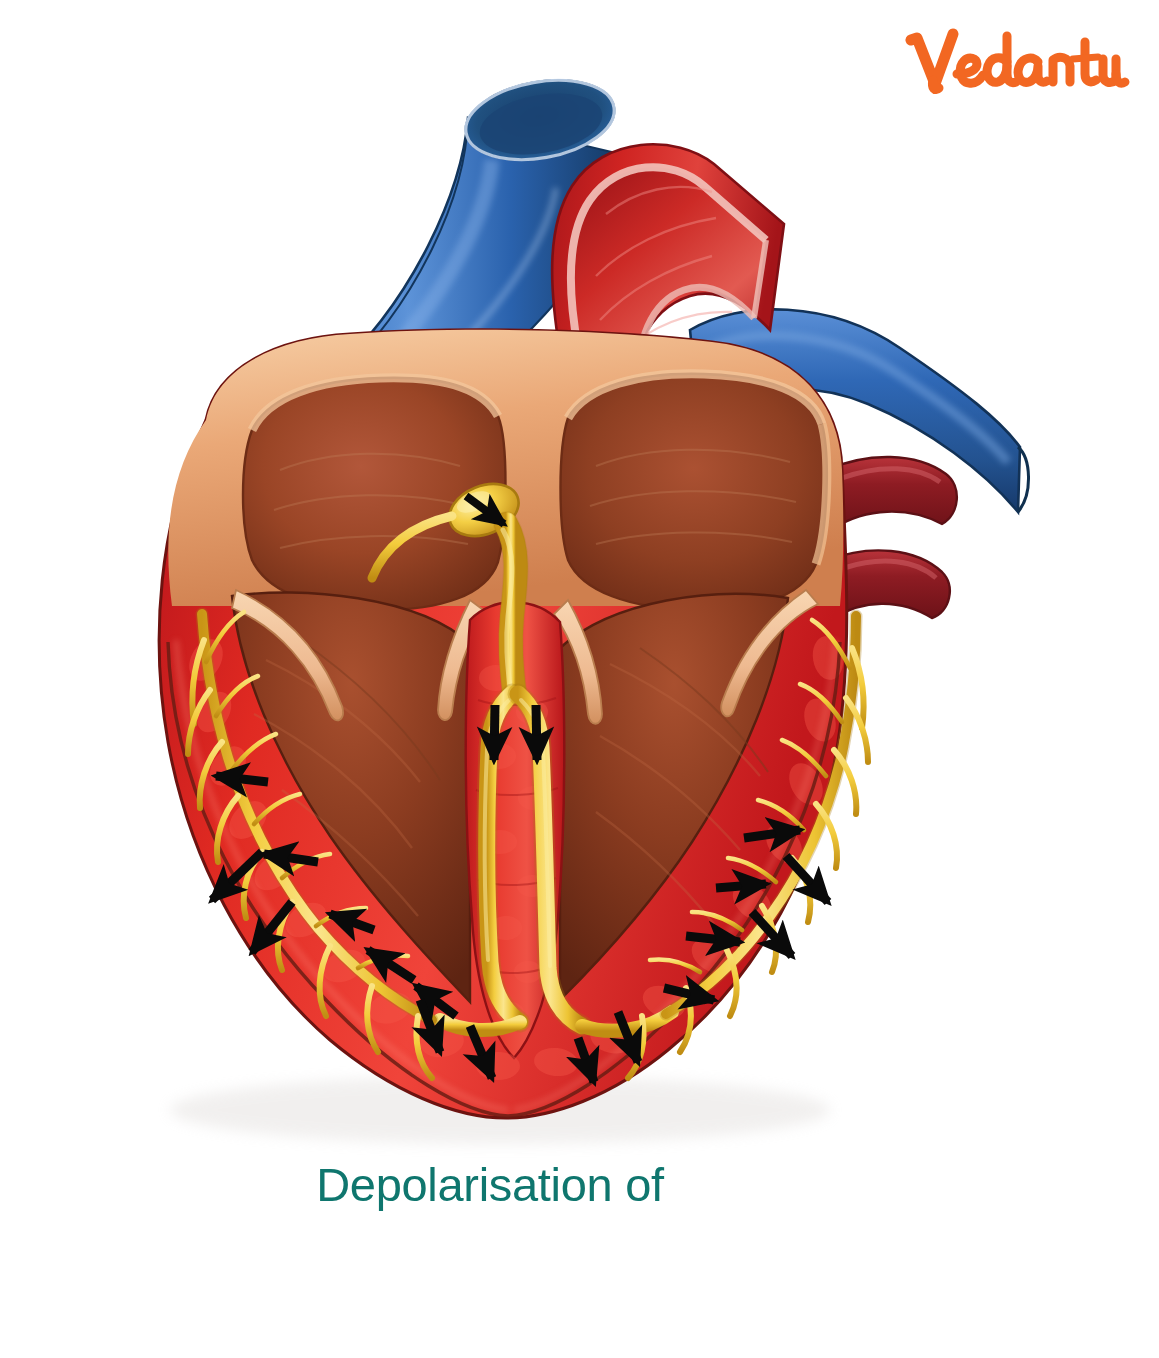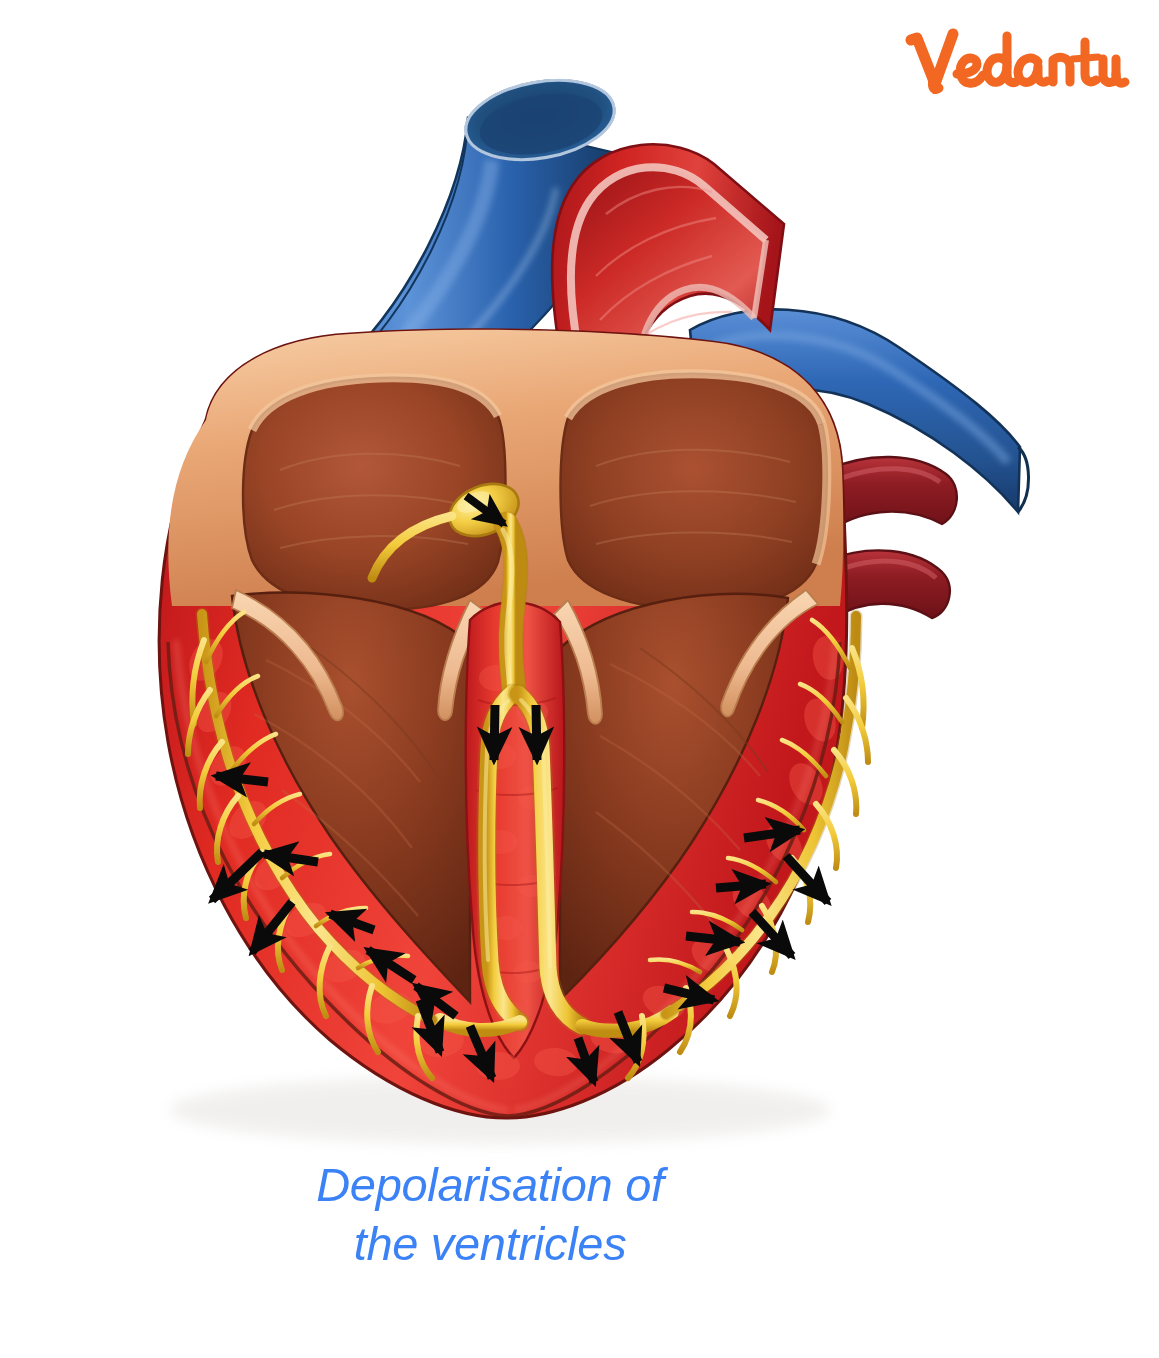--- a/index.html
+++ b/index.html
@@ -32,26 +32,25 @@
     top: 0;
     width: 1159px;
     height: 1160px;
   }
   #caption {
     position: absolute;
     left: 0;
     top: 1155px;
     width: 980px;
     text-align: center;
-    color: #3b82f6;
+    color: #0f766e;
     font-size: 47px;
     line-height: 1.26;
     font-weight: 400;
     letter-spacing: -0.3px;
-    font-style: italic;
   }
   .cap-line { display: block; }
   svg { display: block; }
 </style>
 </head>
 <body>
 
 <div id="stage">
 
   <div id="brand-logo">
@@ -569,16 +568,15 @@
         <path d="M752 912 L792 956"></path>
         <path d="M618 1012 L638 1062"></path>
         <path d="M578 1038 L594 1082"></path>
       </g>
 
     </svg>
   </div>
 
   <div id="caption">
     <span class="cap-line">Depolarisation of</span>
-    <span class="cap-line">the ventricles</span>
   </div>
 
 </div>
 
 </body></html>

